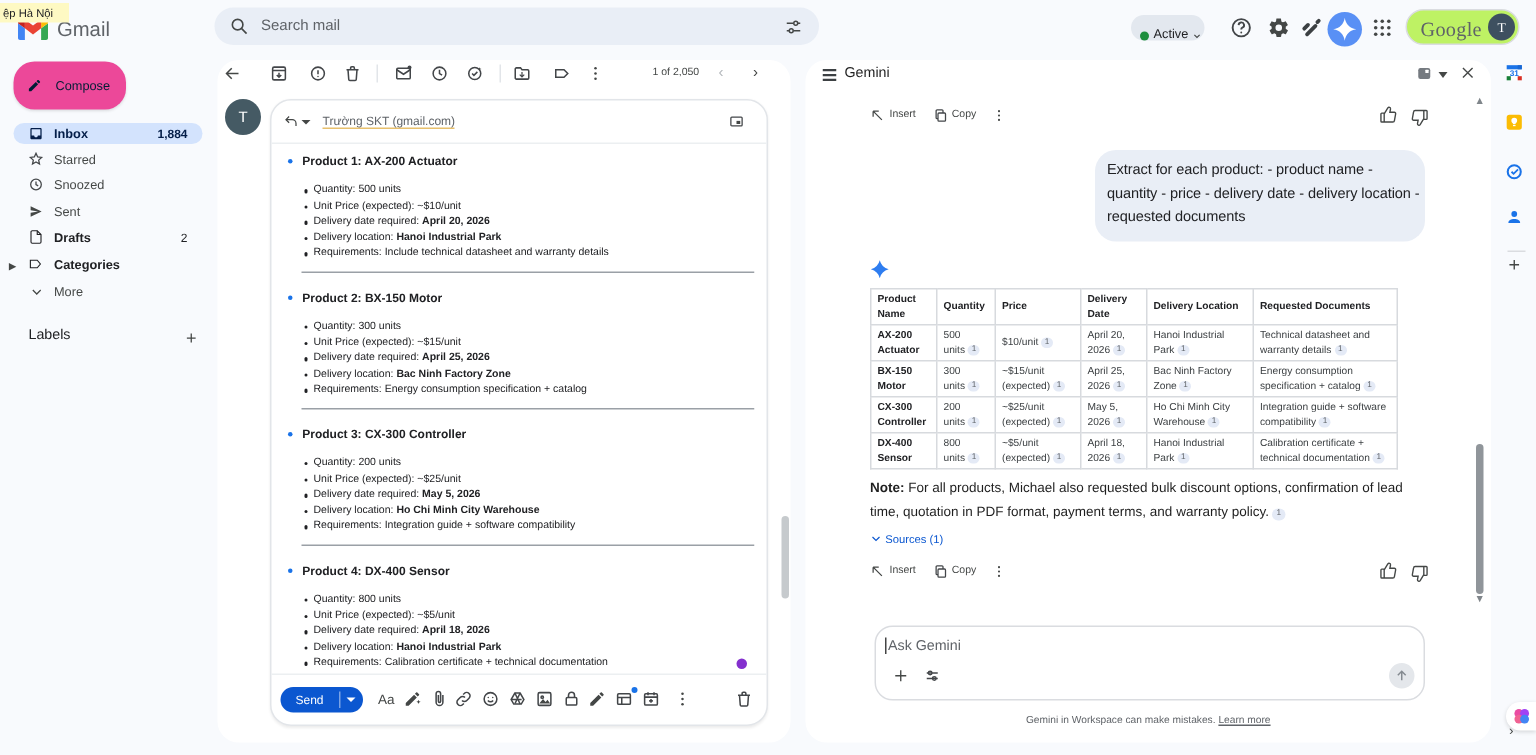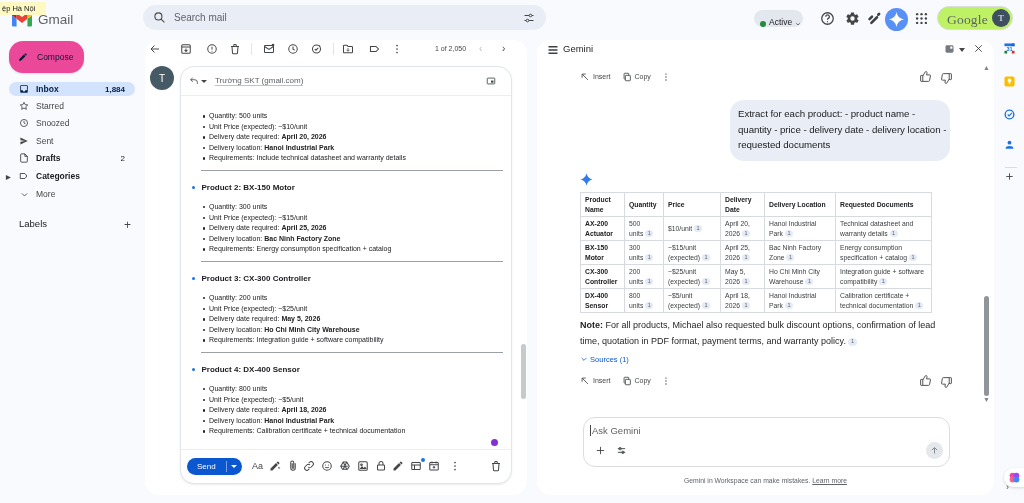--- a/index.html
+++ b/index.html
@@ -269,20 +269,21 @@
         </svg>
       <span style="position:absolute; left:20px; top:13px; width:0; height:0; border-left:3px solid transparent; border-right:3px solid transparent; border-top:3.5px solid #444746"></span>
       <span class="nm">Trường SKT (gmail.com)</span>
       <svg style="position:absolute; right:15px; top:9px" width="10" height="10" viewBox="0 0 24 24" fill="none" stroke="#434649" stroke-width="2.05">
           <rect x="3" y="5" width="18" height="14" rx="1.5"></rect>
           <rect x="12" y="11" width="6" height="5" fill="#444746" stroke="none"></rect>
         </svg>
       <div class="sep"></div>
     </div>
     <div id="mailbody">
+      <div class="ptitle"><span class="bdot"></span>Product 1: AX-200 Actuator</div>
       <ul class="sub">
         <li>Quantity: 500 units</li>
         <li>Unit Price (expected): ~$10/unit</li>
         <li>Delivery date required: <b>April 20, 2026</b></li>
         <li>Delivery location: <b>Hanoi Industrial Park</b></li>
         <li>Requirements: Include technical datasheet and warranty details</li>
       </ul>
       <div class="psep"></div>
       <div class="ptitle"><span class="bdot"></span>Product 2: BX-150 Motor</div>
       <ul class="sub">

